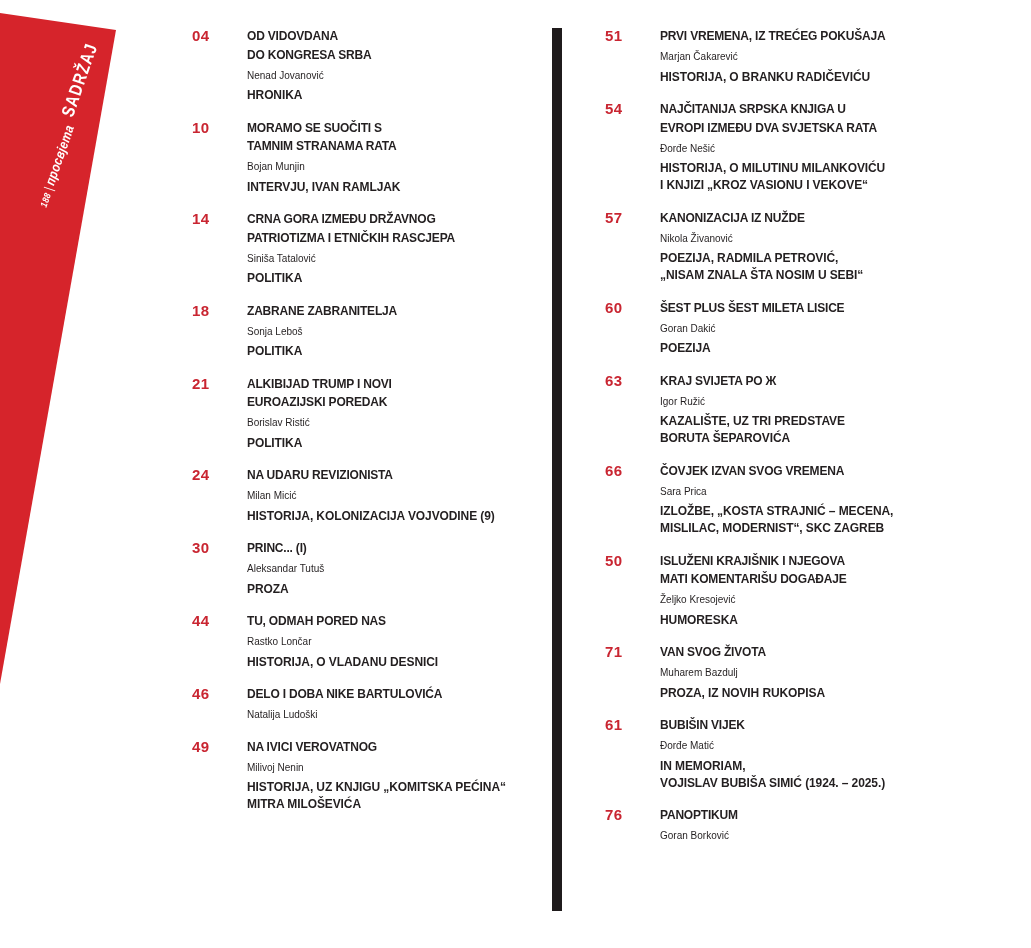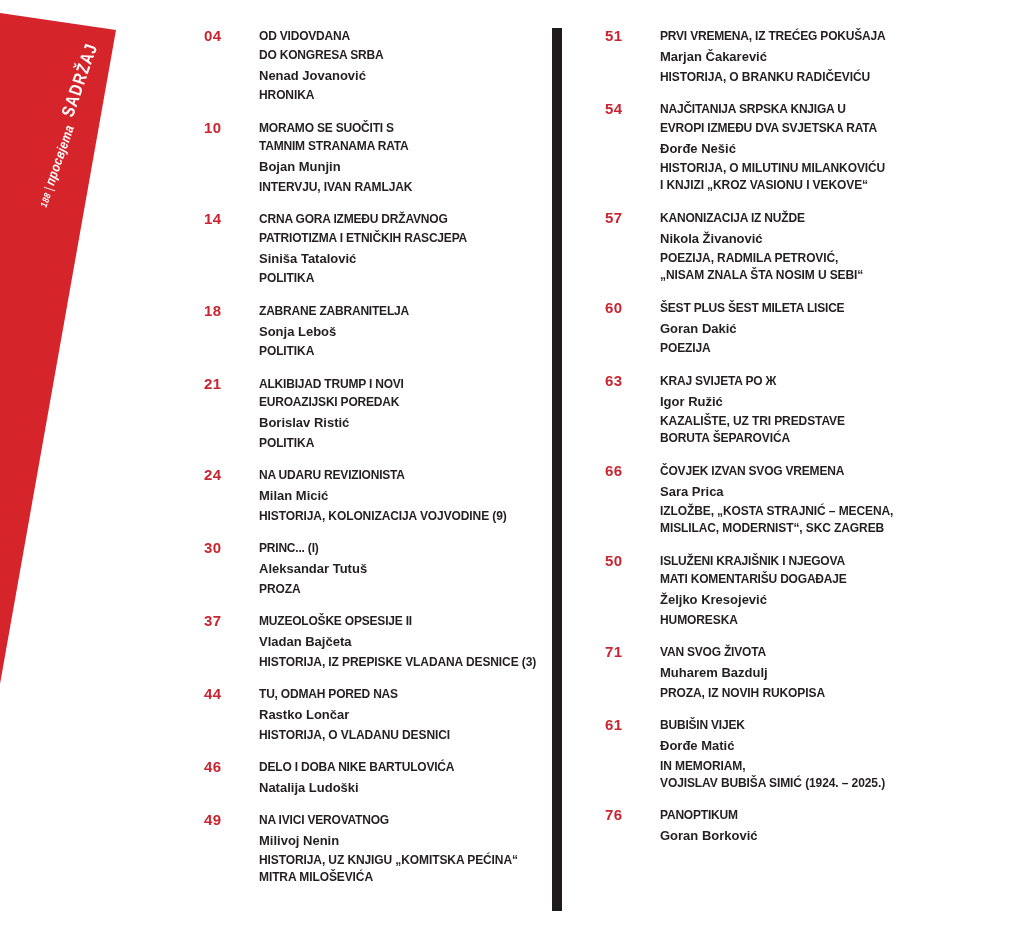--- a/index.html
+++ b/index.html
@@ -34,35 +34,35 @@
   }
   .banner-issue .issue-no{font-size:9.5px;letter-spacing:0.5px;}
   .banner-issue .sep{font-weight:400;font-size:12.5px;margin:0 3px;}
   
   .divider{
     position:absolute;left:552px;top:28px;width:10px;height:883px;
     background:var(--divider);
   }
   
   .column{position:absolute;top:27px;}
-  .column.left{left:204px;width:352px;}
+  .column.left{left:192px;width:352px;}
   .column.right{left:605px;width:426px;}
   .entry{display:flex;margin-bottom:14.5px;}
   .num{
     flex:0 0 55px;width:55px;
     color:var(--red-accent);font-weight:700;font-size:15px;line-height:18.5px;
     letter-spacing:0.3px;
   }
   .body{flex:1 1 auto;}
   .title{
     font-weight:700;font-size:12px;line-height:18.5px;
     letter-spacing:-0.2px;white-space:pre-line;color:var(--ink);
   }
   .author{
-    font-weight:700;font-size:13px;line-height:16px;margin-top:3.5px;
+    font-weight:400;font-size:10px;line-height:16px;margin-top:3.5px;
     color:var(--ink);
   }
   .category{
     font-weight:700;font-size:12px;line-height:17px;margin-top:3.5px;
     letter-spacing:-0.1px;white-space:pre-line;color:var(--ink);
   }
 </style>
 </head>
 <body>
 
@@ -130,28 +130,20 @@
         <div class="author">Milan Micić</div>
         <div class="category">HISTORIJA, KOLONIZACIJA VOJVODINE (9)</div>
       </div>
     </div>
       <div class="entry">
       <div class="num">30</div>
       <div class="body">
         <div class="title">PRINC... (I)</div>
         <div class="author">Aleksandar Tutuš</div>
         <div class="category">PROZA</div>
-      </div>
-    </div>
-      <div class="entry">
-      <div class="num">37</div>
-      <div class="body">
-        <div class="title">MUZEOLOŠKE OPSESIJE II</div>
-        <div class="author">Vladan Bajčeta</div>
-        <div class="category">HISTORIJA, IZ PREPISKE VLADANA DESNICE (3)</div>
       </div>
     </div>
       <div class="entry">
       <div class="num">44</div>
       <div class="body">
         <div class="title">TU, ODMAH PORED NAS</div>
         <div class="author">Rastko Lončar</div>
         <div class="category">HISTORIJA, O VLADANU DESNICI</div>
       </div>
     </div>

